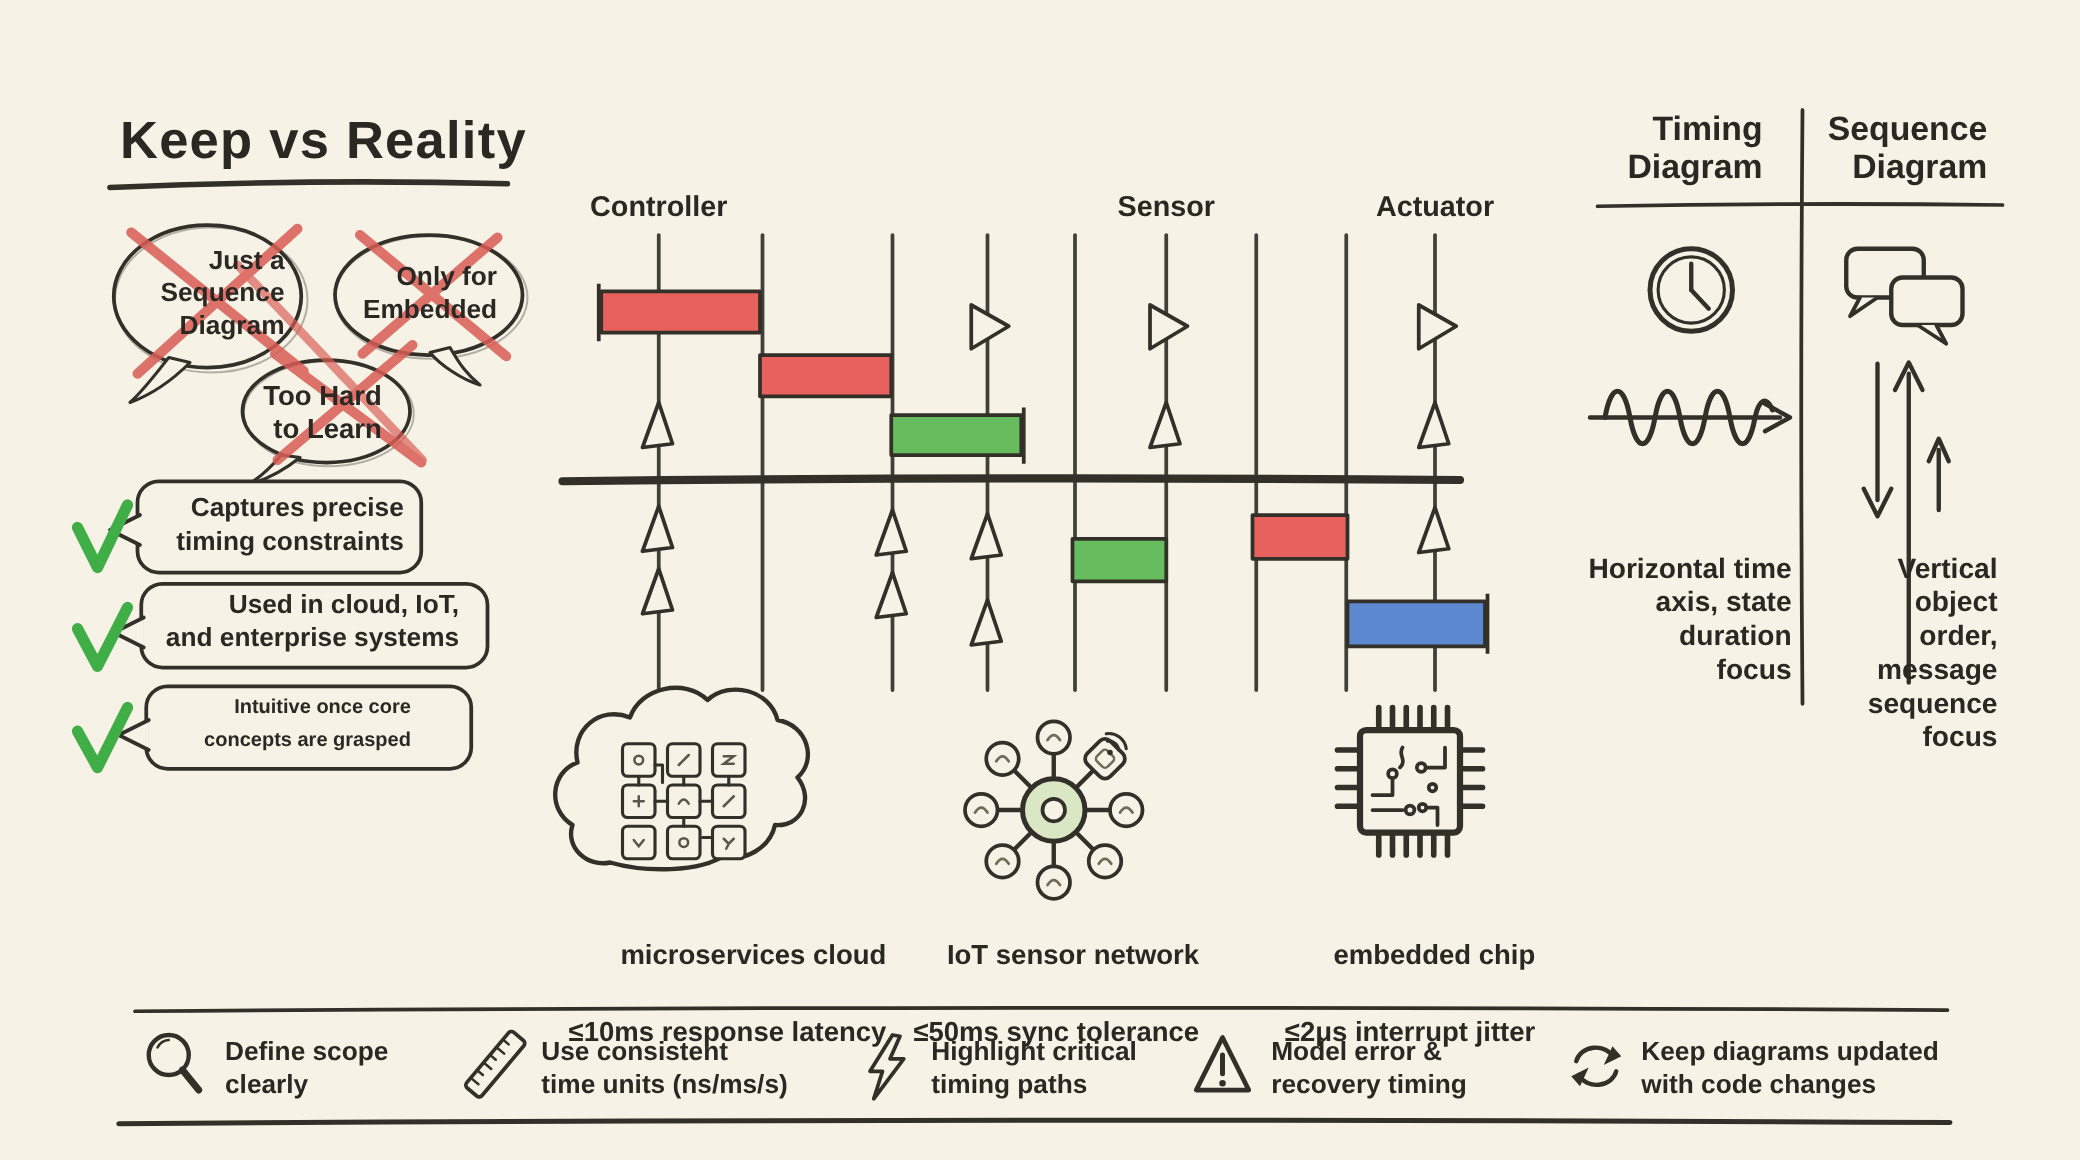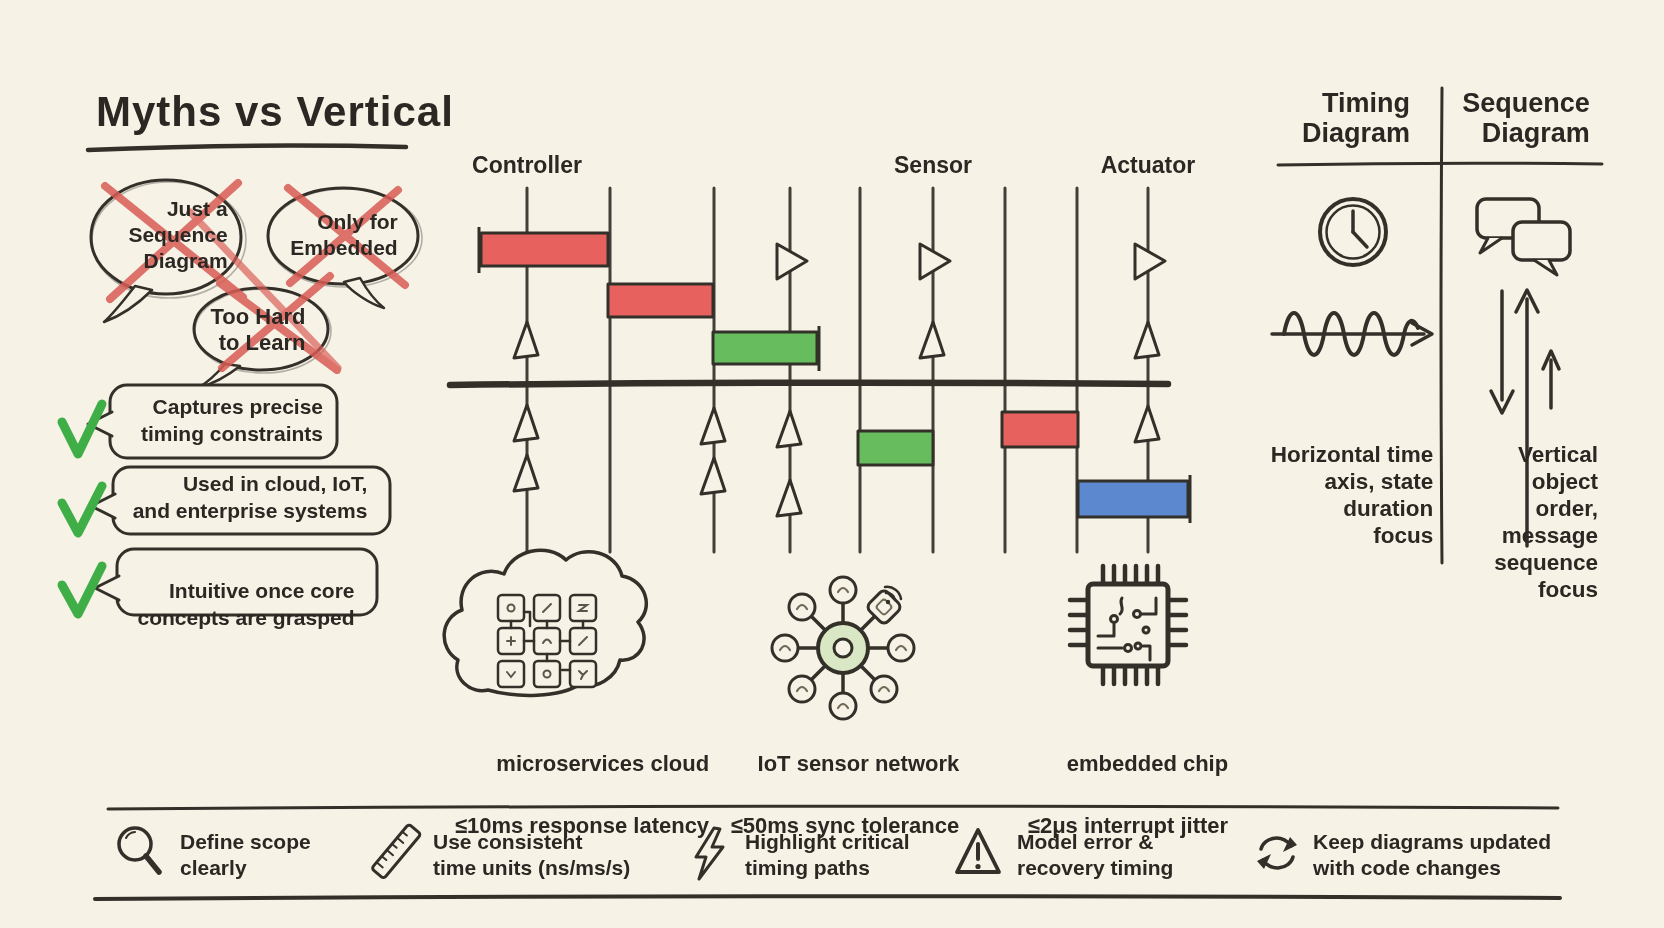--- a/index.html
+++ b/index.html
@@ -286,35 +286,35 @@
     </g>
 
     <g class="s" stroke-width="3.5">
       <path d="M1261,849 A16,14 0 0 1 1291,846"></path>
       <path class="inkfill" stroke="none" d="M1297,845 L1283,852 L1290,837 Z"></path>
       <path d="M1293,857 A16,14 0 0 1 1263,860"></path>
       <path class="inkfill" stroke="none" d="M1257,861 L1271,854 L1264,869 Z"></path>
     </g>
   </svg>
 
-  <div class="txt" style="left:96px;top:88px;font-size:42px;letter-spacing:1px;">Myths vs Vertical</div>
+  <div class="txt" style="left:96px;top:88px;font-size:42px;letter-spacing:1px;">Keep vs Reality</div>
 
   <div class="txt center" style="left:178px;top:196px;font-size:21px;line-height:26px;">Just a
 Sequence
 Diagram</div>
   <div class="txt center" style="left:344px;top:209px;font-size:21px;line-height:26px;">Only for
 Embedded</div>
   <div class="txt center" style="left:258px;top:304px;font-size:22px;line-height:26px;">Too Hard
 to Learn</div>
 
   <div class="txt center" style="left:232px;top:393px;font-size:21px;line-height:27px;">Captures precise
 timing constraints</div>
   <div class="txt center" style="left:250px;top:470px;font-size:21px;line-height:27px;">Used in cloud, IoT,
 and enterprise systems</div>
-  <div class="txt center" style="left:246px;top:577px;font-size:21px;line-height:27px;">Intuitive once core
+  <div class="txt center" style="left:246px;top:552px;font-size:16px;line-height:27px;">Intuitive once core
 concepts are grasped</div>
 
   <div class="txt center" style="left:527px;top:152px;font-size:23px;">Controller</div>
   <div class="txt center" style="left:933px;top:152px;font-size:23px;">Sensor</div>
   <div class="txt center" style="left:1148px;top:152px;font-size:23px;">Actuator</div>
 
   <div class="txt center" style="left:556px;top:717px;font-size:22px;line-height:31px;margin-left:26px;">
     <div>microservices cloud</div>
     <div>≤10ms response latency</div>
   </div>

